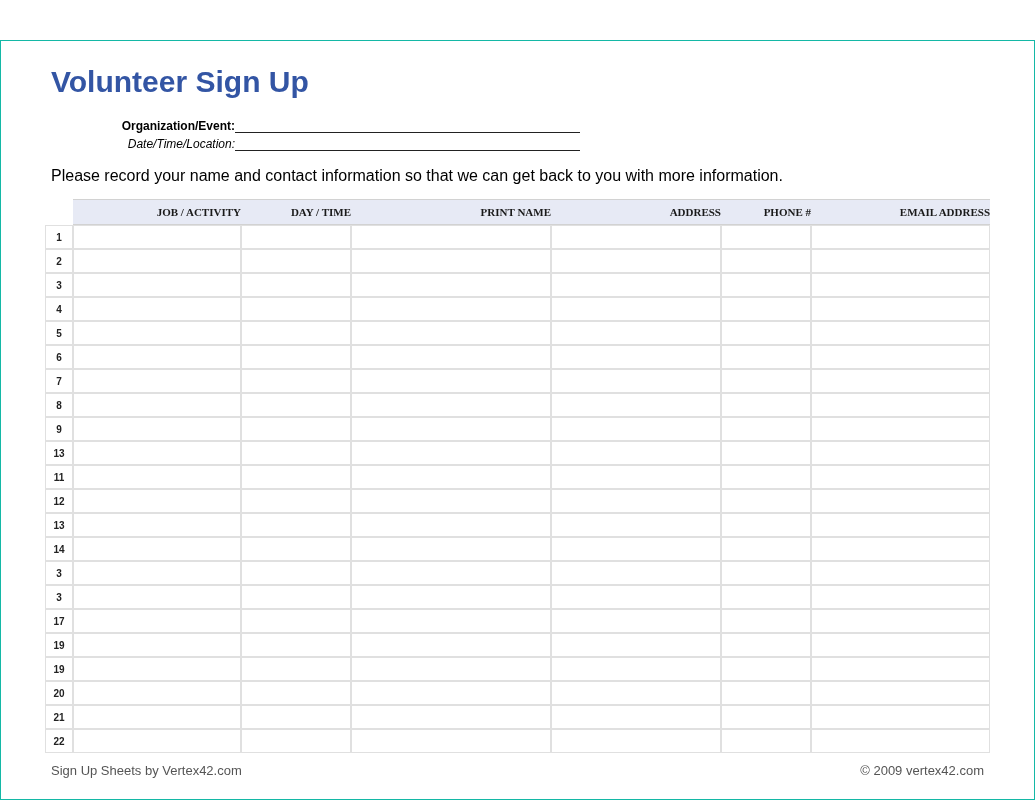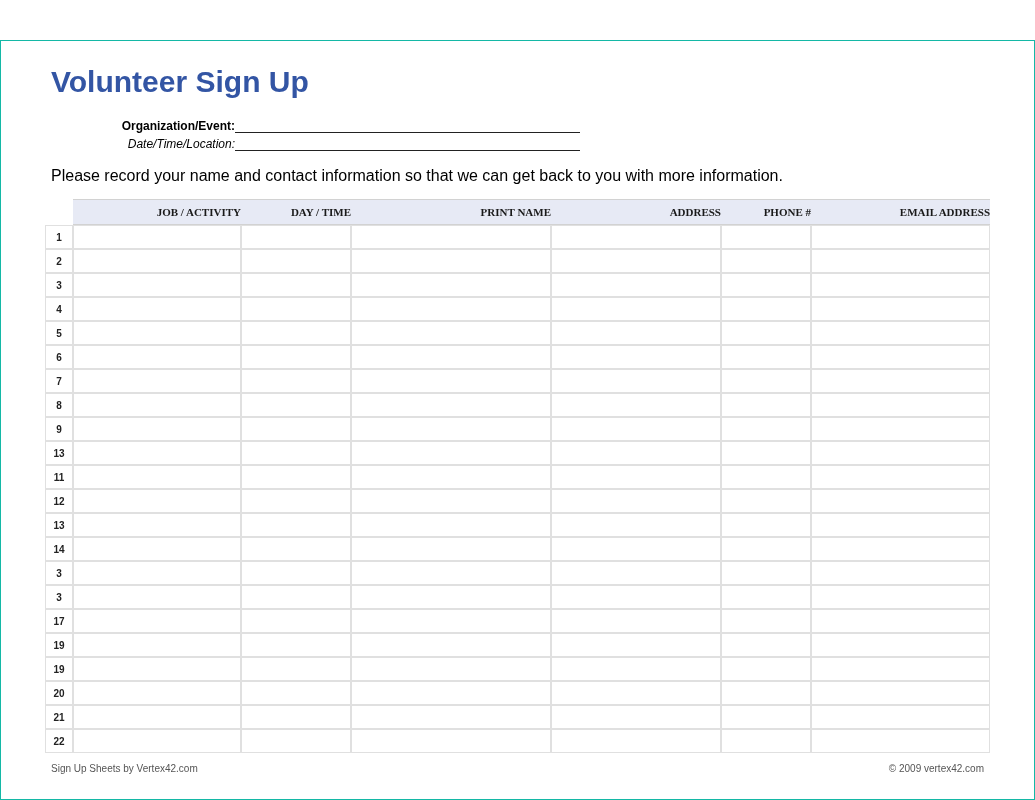--- a/index.html
+++ b/index.html
@@ -95,21 +95,21 @@
   col.num   { width: 28px; }
   col.job   { width: 168px; }
   col.day   { width: 110px; }
   col.name  { width: 200px; }
   col.addr  { width: 170px; }
   col.phone { width: 90px; }
   col.email { width: auto; }
   .footer {
     display: flex;
     justify-content: space-between;
-    font-size: 10px;
+    font-size: 13px;
     color: #555;
     margin-top: 10px;
     padding: 0 6px;
   }
 </style>
 </head>
 <body>
 
 <div class="page">
 

